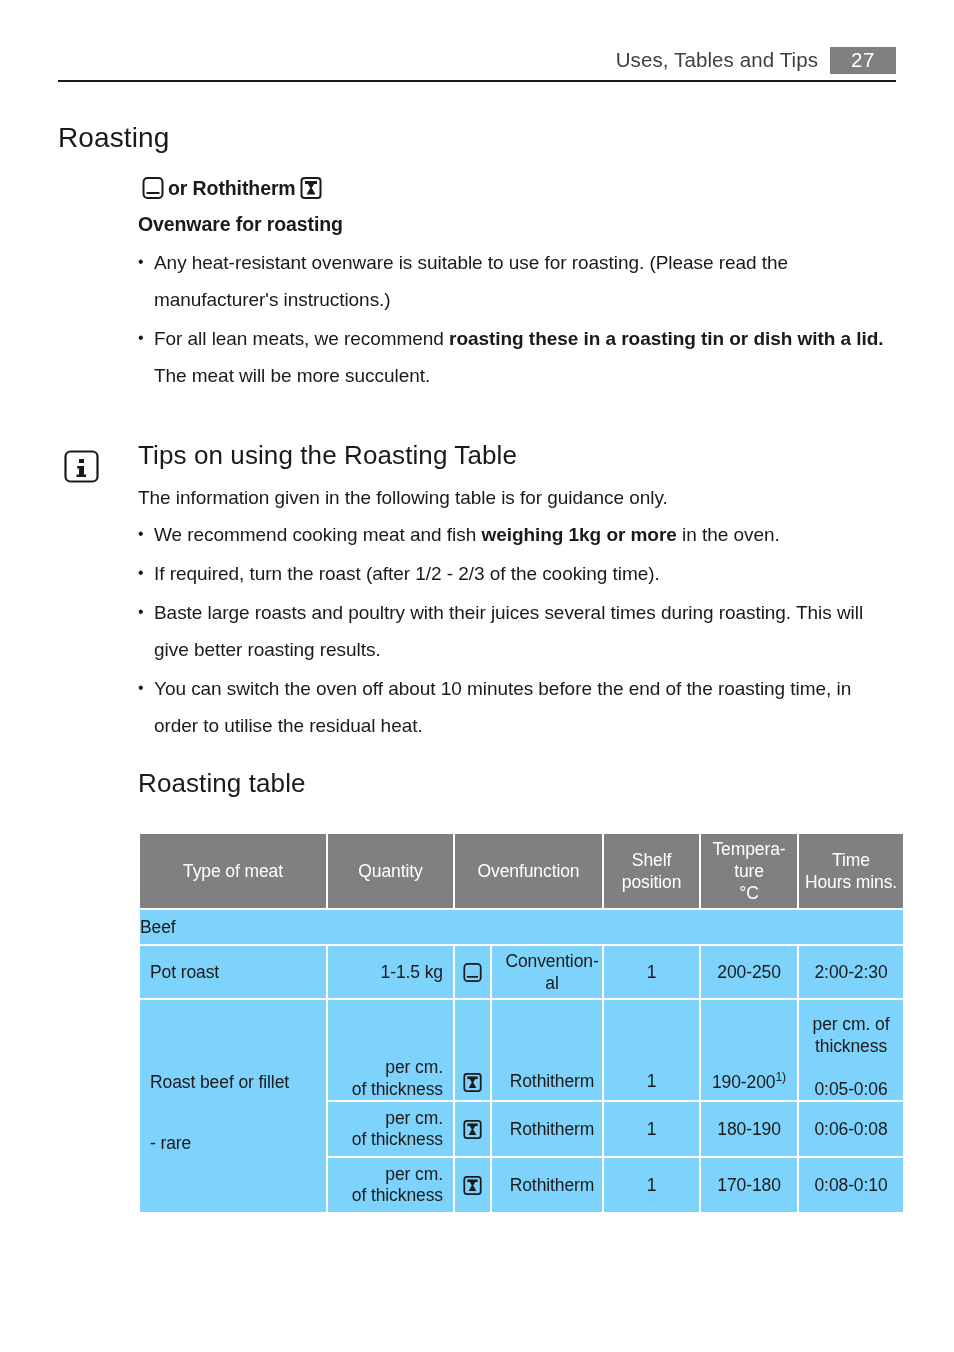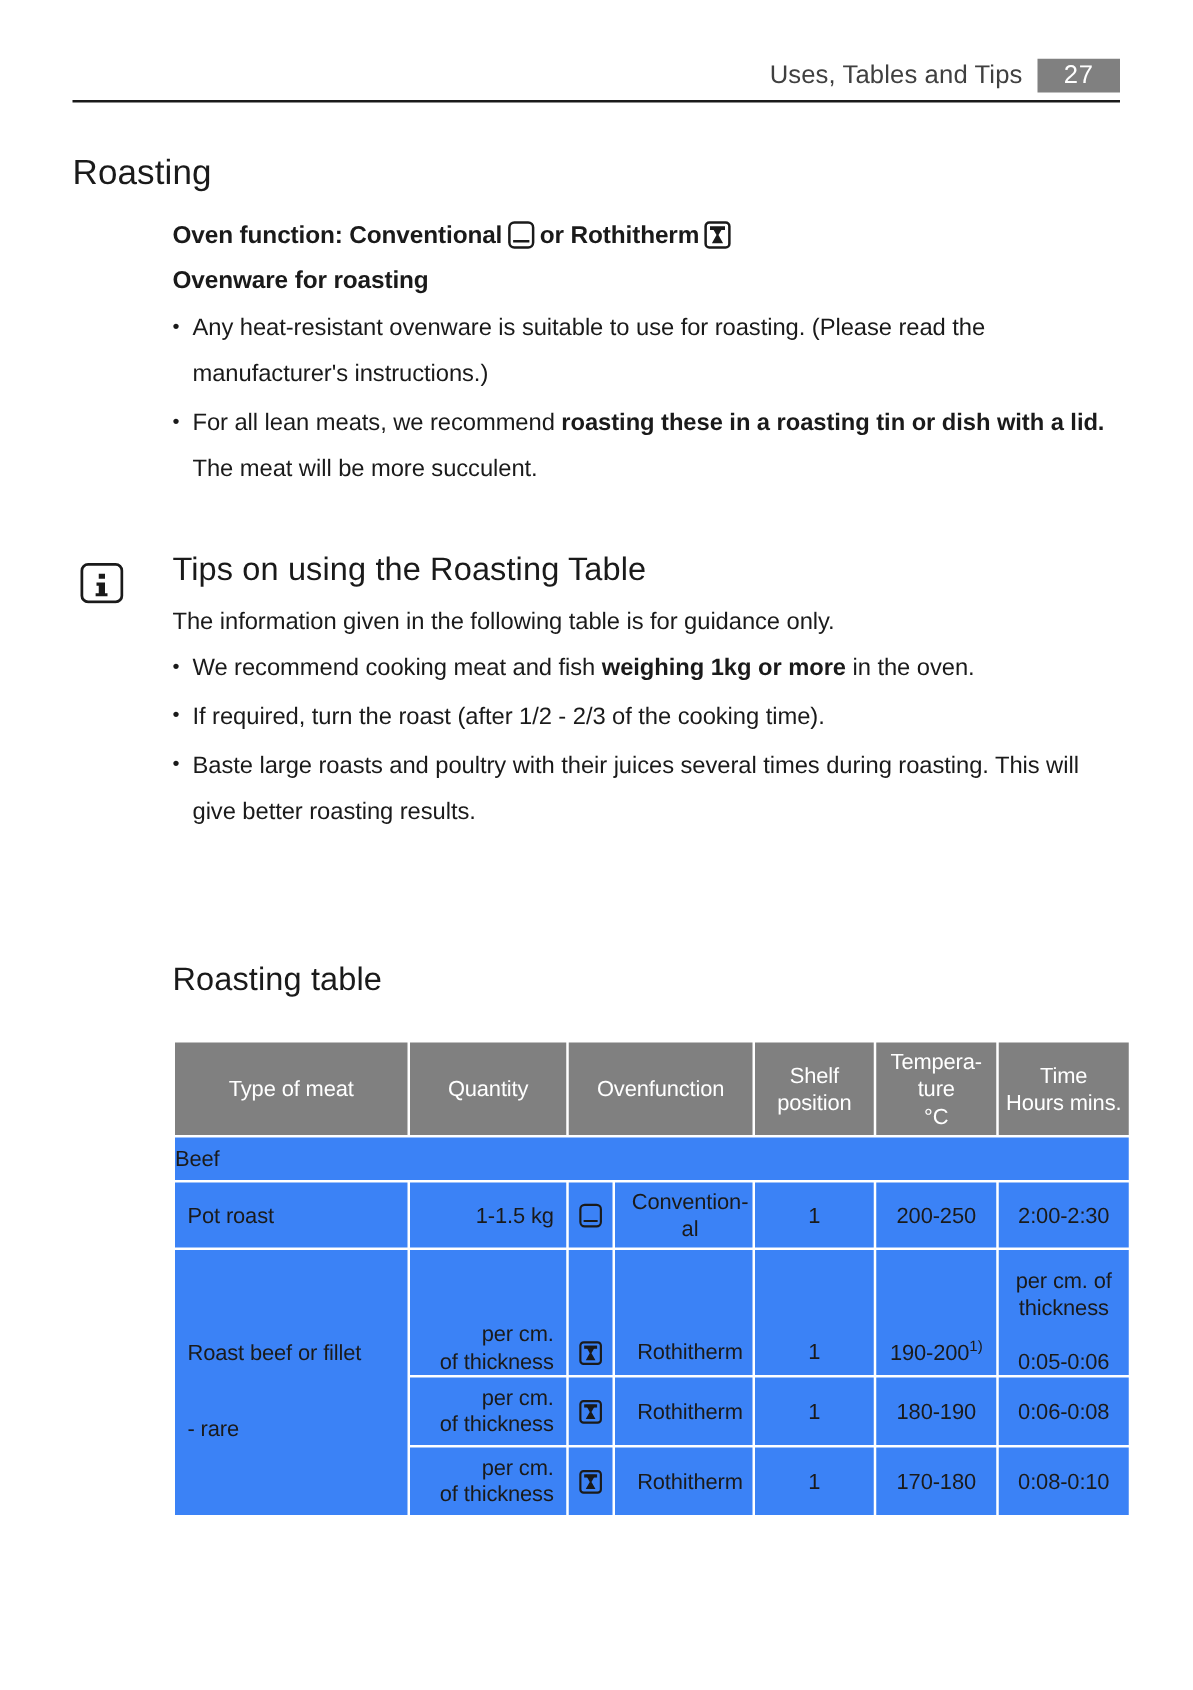--- a/index.html
+++ b/index.html
@@ -124,21 +124,21 @@
     top: 832px;
     width: 755px;
   }
   table.rt {
     border-collapse: separate;
     border-spacing: 2px;
     width: 755px;
     table-layout: fixed;
   }
   table.rt th, table.rt td {
-    background: #3b82f6;
+    background: #7dd3fc;
     font-weight: normal;
     font-size: 17.5px;
     letter-spacing: -0.1px;
     padding: 0;
     vertical-align: middle;
   }
   table.rt thead th {
     background: #808080;
     color: #ffffff;
     height: 74px;
@@ -175,21 +175,20 @@
     <div class="header-title">Uses, Tables and Tips</div>
     <div class="page-badge">27</div>
   </div>
   <div class="header-rule"></div>
 </div>
 
 <h1 class="section-title">Roasting</h1>
 
 <div class="indent-block" style="top:176px;">
   <div class="bold-line">
-    <span>Oven function: Conventional</span>
     <span class="fn-icon">
       <svg width="22" height="24" viewBox="0 0 22 24" aria-hidden="true">
         <rect x="1.5" y="2" width="19" height="20" rx="4" ry="4" fill="none" stroke="#1a1a1a" stroke-width="2"></rect>
         <line x1="4.5" y1="17" x2="17.5" y2="17" stroke="#1a1a1a" stroke-width="2"></line>
       </svg>
     </span>
     <span>or Rothitherm</span>
     <span class="fn-icon">
       <svg width="22" height="24" viewBox="0 0 22 24" aria-hidden="true">
         <rect x="1.5" y="2" width="19" height="20" rx="3" ry="3" fill="none" stroke="#1a1a1a" stroke-width="2"></rect>
@@ -223,20 +222,21 @@
 
 <div class="indent-block" style="top:484px;">
   <div class="body-text">The information given in the following table is for guidance only.</div>
 </div>
 
 <div class="indent-block" style="top:516px;">
   <ul class="bullets" id="tips-bullets">
       <li><span>We recommend cooking meat and fish </span><b>weighing 1kg or more</b><span> in the oven.</span></li>
       <li><span>If required, turn the roast (after 1/2 - 2/3 of the cooking time).</span></li>
       <li><span>Baste large roasts and poultry with their juices several times during roasting. This will give better roasting results.</span></li>
+      <li><span>You can switch the oven off about 10 minutes before the end of the roasting time, in order to utilise the residual heat.</span></li>
     </ul>
 </div>
 
 <h2 class="sub-title" style="top:768px;">Roasting table</h2>
 
 <div class="rt-wrap">
   <table class="rt">
     <colgroup>
       <col style="width:186px">
       <col style="width:125px">

